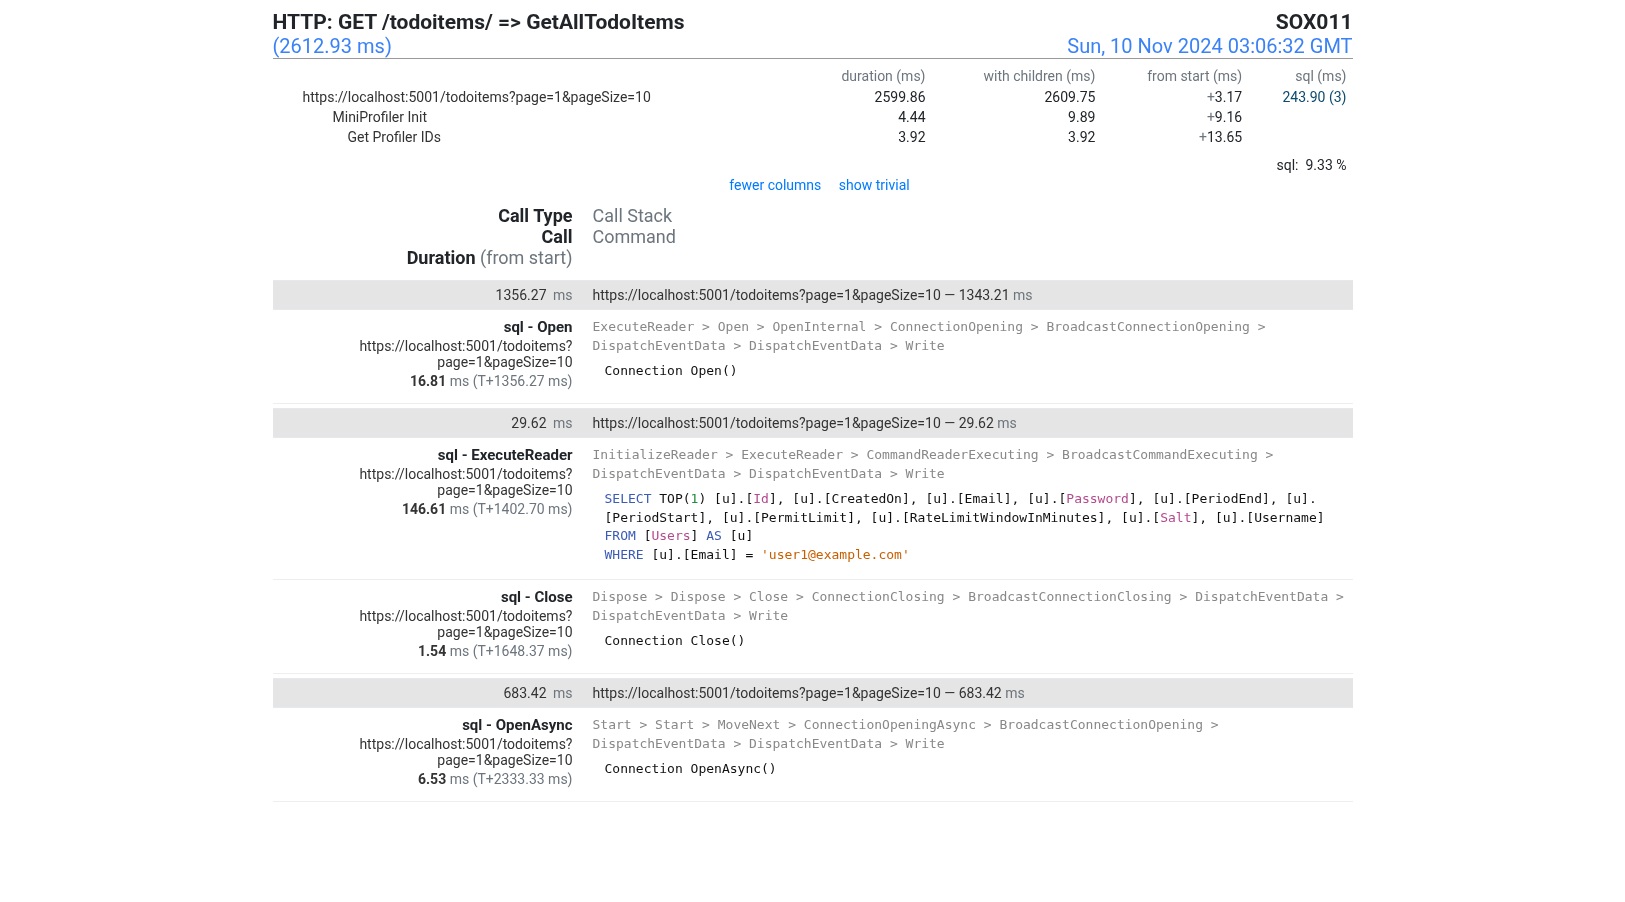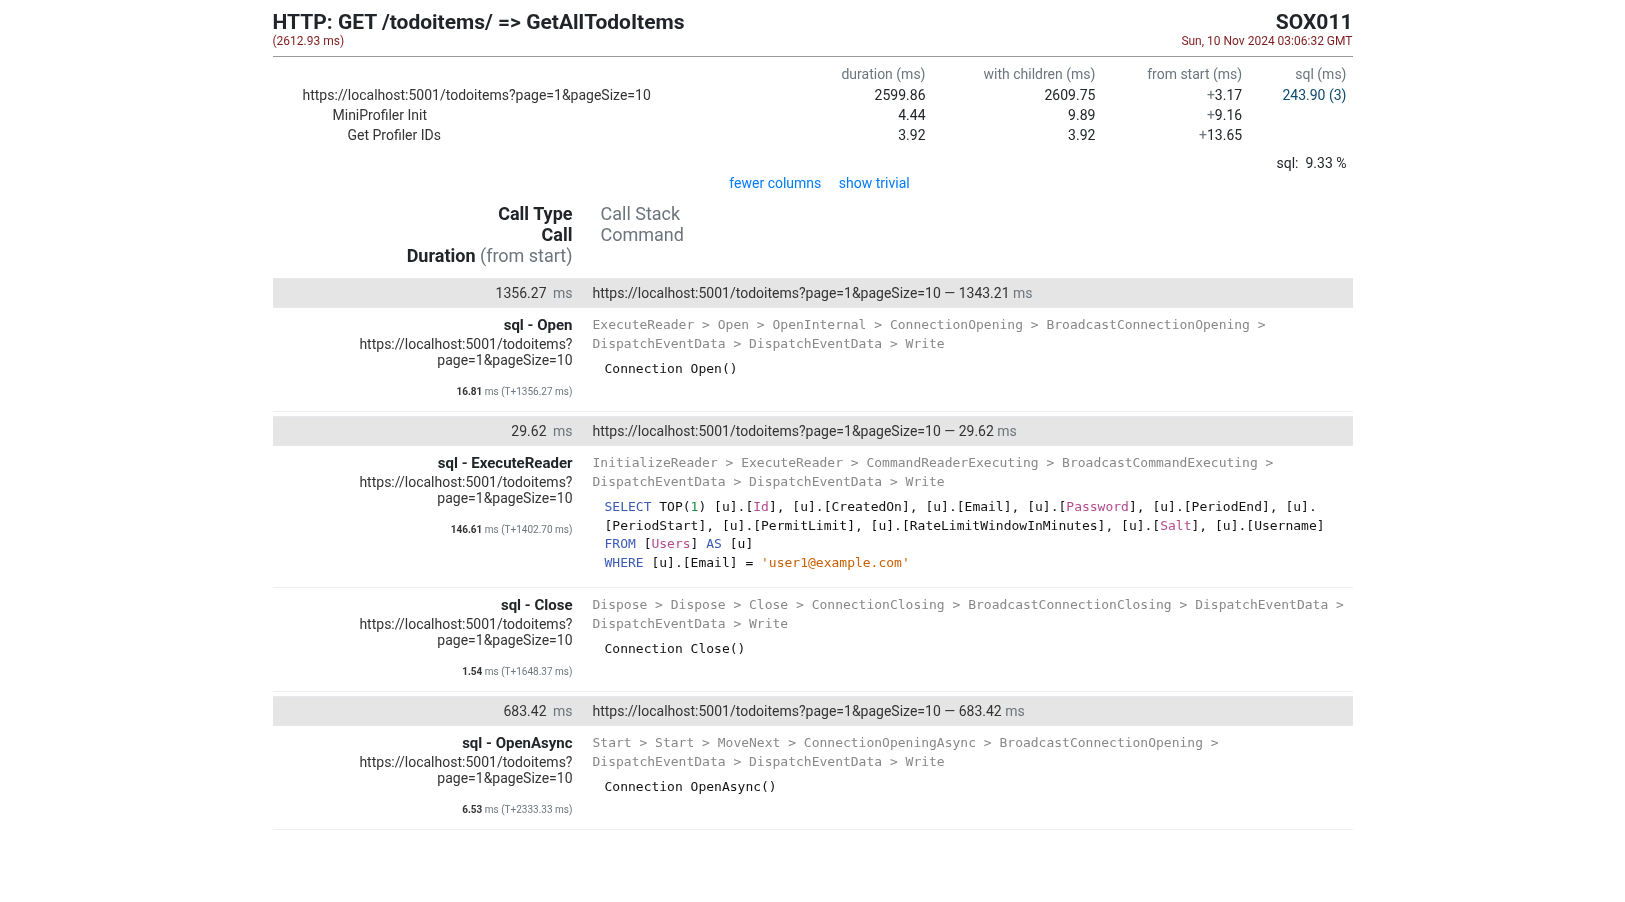--- a/index.html
+++ b/index.html
@@ -18,24 +18,24 @@
       display: flex;
       justify-content: space-between;
       align-items: flex-start;
       font-size: 21px;
       font-weight: 700;
       color: #212529;
     }
     .subheader {
       display: flex;
       justify-content: space-between;
-      font-size: 12px;
-      color: #7f1d1d;
+      font-size: 20px;
+      color: #3b82f6;
       border-bottom: 1px solid #999;
-      padding-bottom: 8px;
+      padding-bottom: 0;
       margin-bottom: 6px;
     }
     table.timings {
       width: 100%;
       border-collapse: collapse;
       margin-bottom: 10px;
     }
     .timings th {
       font-weight: 400;
       text-align: right;
@@ -68,21 +68,21 @@
     .totals-val { color: #212529; }
     .links-row {
       text-align: center;
       margin: 2px 6px 10px;
       font-size: 14px;
     }
     .links-row a { color: #007bff; text-decoration: none; margin-left: 14px; cursor: pointer; }
     .section-header {
       display: grid;
       grid-template-columns: 300px 1fr;
-      gap: 28px;
+      gap: 20px;
       margin-top: 6px;
       padding: 2px 0 8px;
     }
     .sh-left { text-align: right; }
     .sh-row-l { font-size: 18px; font-weight: 700; }
     .sh-row-l .muted { font-weight: 400; color: #6c757d; }
     .sh-row-r { font-size: 18px; color: #6c757d; }
     .gap-row {
       display: grid;
       grid-template-columns: 300px 1fr;
@@ -100,21 +100,21 @@
     .query-row {
       display: grid;
       grid-template-columns: 300px 1fr;
       gap: 20px;
       padding: 8px 0 14px;
       border-bottom: 1px solid #eee;
     }
     .q-left { text-align: right; }
     .q-type { font-weight: 700; font-size: 15px; }
     .q-url { color: #333; font-size: 14px; margin-top: 2px; }
-    .q-dur { color: #333; font-size: 10px; margin-top: 18px; }
+    .q-dur { color: #333; font-size: 14px; margin-top: 3px; }
     .q-dur .ms { color: #6c757d; }
     .q-right { }
     .callstack {
       font-family: Consolas, Menlo, Monaco, monospace;
       font-size: 13px;
       color: #888;
       line-height: 1.45;
       margin-bottom: 6px;
       word-break: break-word;
     }

